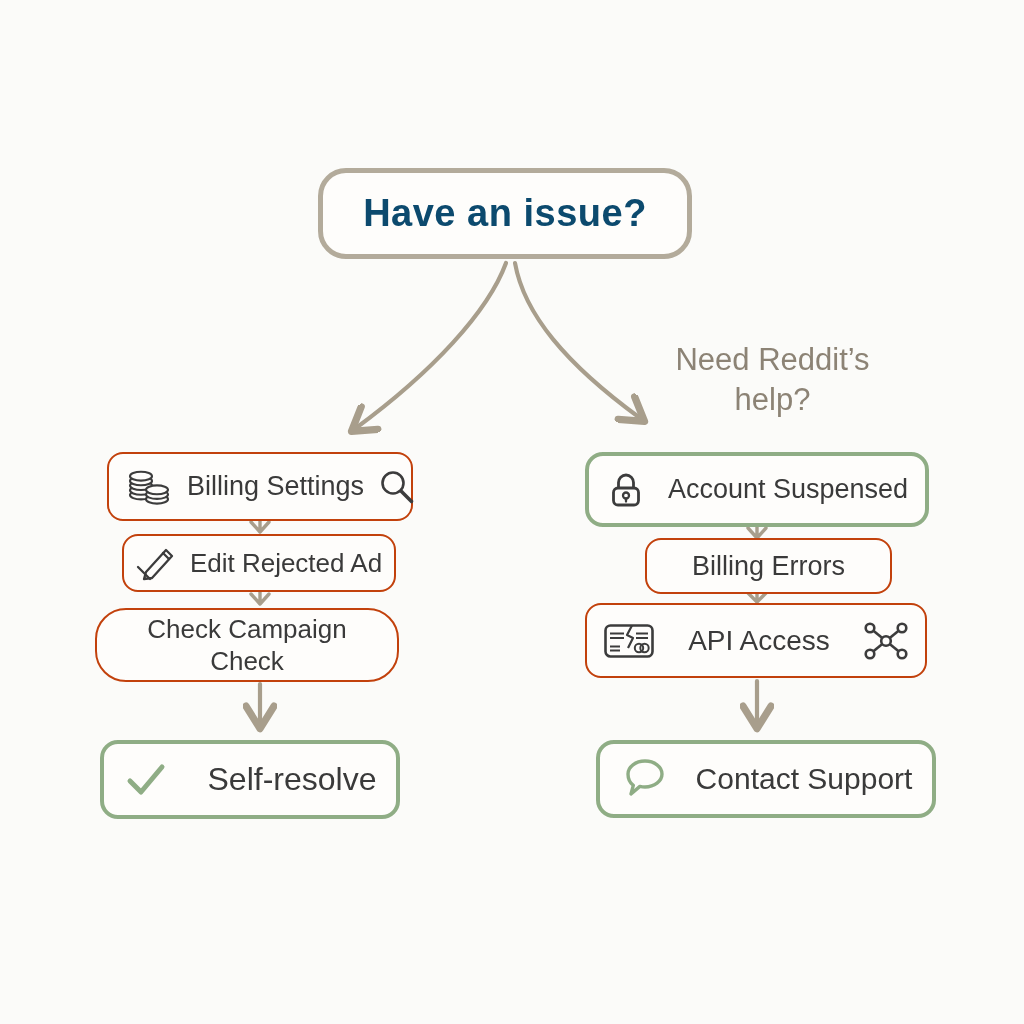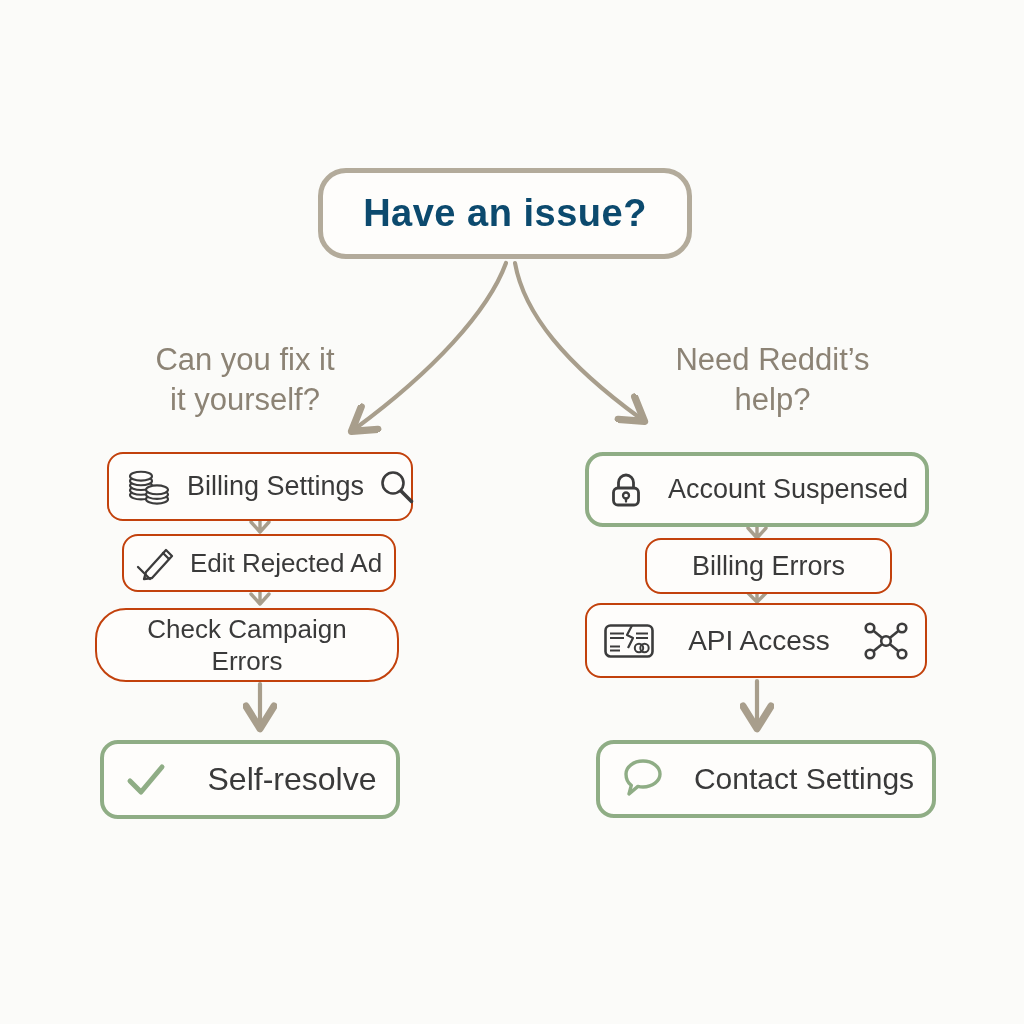--- a/index.html
+++ b/index.html
@@ -71,24 +71,20 @@
 
     <path d="M757 526 v10 M748 528 l9 10 9 -10" fill="none" stroke="#a89e8c" stroke-width="3.4" stroke-linecap="round" stroke-linejoin="round"></path>
     <path d="M757 592 v10 M748 593 l9 9 9 -9" fill="none" stroke="#a89e8c" stroke-width="3.4" stroke-linecap="round" stroke-linejoin="round"></path>
     <path d="M757 681 V723" fill="none" stroke="#a89e8c" stroke-width="4.2" stroke-linecap="round" marker-end="url(#ah)"></path>
   </svg>
 
   <div class="node" id="root-box">
     <span class="lbl">Have an issue?</span>
   </div>
 
-  <div class="question" id="q-left">
-    <div>Can you fix it</div>
-    <div>it yourself?</div>
-  </div>
   <div class="question" id="q-right">
     <div>Need Reddit’s</div>
     <div>help?</div>
   </div>
 
   <div class="node tan spread" id="l1">
     <span class="icon">
       <svg width="48" height="42" viewBox="0 0 46 42">
         <g stroke="#3c3c3c" stroke-width="2.1" fill="#fefdfb">
           <ellipse cx="15" cy="29" rx="11" ry="4.4"></ellipse>
@@ -120,21 +116,21 @@
           <path d="M2 24 L14 36"></path>
         </g>
       </svg>
     </span>
     <span class="lbl">Edit Rejected Ad</span>
   </div>
 
   <div class="node tan" id="l3">
     <span class="two-line">
       <span>Check Campaign</span>
-      <span>Errors</span>
+      <span>Check</span>
     </span>
   </div>
 
   <div class="node green" id="l4">
     <span class="icon">
       <svg width="44" height="36" viewBox="0 0 44 36">
         <path d="M6 19 L17 30 L38 5" fill="none" stroke="#8fad85" stroke-width="5" stroke-linecap="round" stroke-linejoin="round"></path>
       </svg>
     </span>
     <span class="lbl">Self-resolve</span>
@@ -187,16 +183,16 @@
       </svg>
     </span>
   </div>
 
   <div class="node green" id="r4">
     <span class="icon">
       <svg width="52" height="44" viewBox="0 0 52 44">
         <path d="M8 17 C8 9.8 15.6 4 25 4 S42 9.8 42 17 S34.4 30 25 30 c-1.8 0 -3.5 -0.2 -5.1 -0.6 L11 37 l2.3 -8.6 C9.6 25.6 8 21.5 8 17 Z" fill="#fefdfb" stroke="#8fad85" stroke-width="3.4" stroke-linejoin="round"></path>
       </svg>
     </span>
-    <span class="lbl">Contact Settings</span>
+    <span class="lbl">Contact Support</span>
   </div>
 
 </div>
 
 </body></html>

